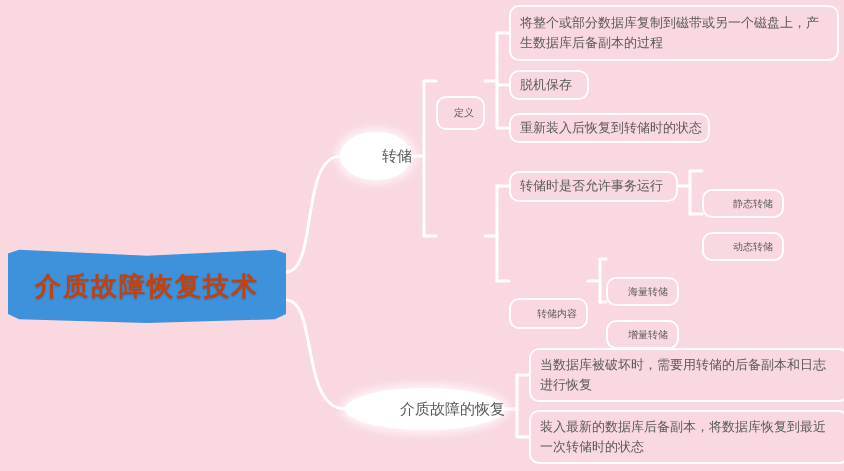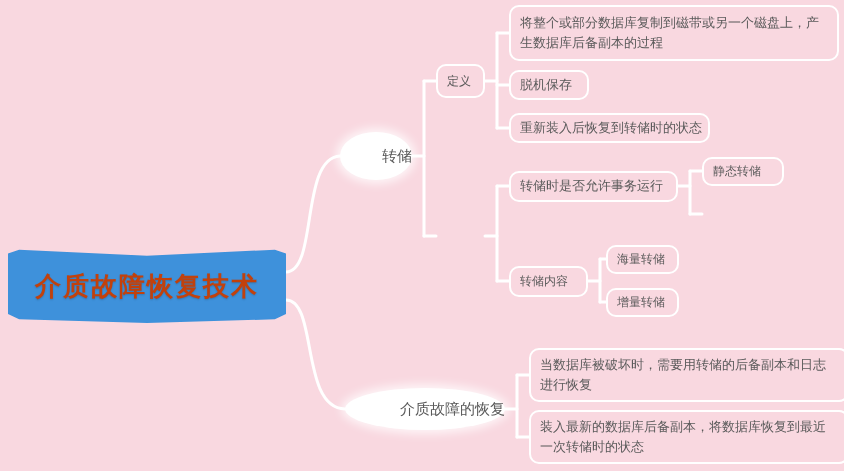--- a/index.html
+++ b/index.html
@@ -88,22 +88,23 @@
     font-size: 13px;
     line-height: 1.55;
     padding: 5px 9px;
     white-space: nowrap;
   }
   .box-node.wrap {
     white-space: normal;
     align-items: center;
   }
   .box-node.small {
-    font-size: 12px;
-    justify-content: flex-start;
+    font-size: 10px;
+    justify-content: flex-end;
+    margin-top: 32px;
   }
 </style>
 </head>
 <body>
 
 <div id="mindmap">
 
   <svg id="connectors" viewBox="0 0 844 471" xmlns="http://www.w3.org/2000/svg">
     <g fill="none" stroke="#ffffff" stroke-width="3" stroke-linecap="round">
 
@@ -169,20 +170,23 @@
     <span>重新装入后恢复到转储时的状态</span>
   </div>
 
 
   <div class="box-node" style="left:509px; top:171px; width:169px; height:31px;">
     <span>转储时是否允许事务运行</span>
   </div>
   <div class="box-node small" style="left:702px; top:157px; width:82px; height:29px;">
     <span>静态转储</span>
   </div>
+  <div class="box-node small" style="left:702px; top:200px; width:82px; height:29px;">
+    <span>动态转储</span>
+  </div>
 
   <div class="box-node small" style="left:509px; top:266px; width:79px; height:31px;">
     <span>转储内容</span>
   </div>
   <div class="box-node small" style="left:606px; top:245px; width:73px; height:29px;">
     <span>海量转储</span>
   </div>
   <div class="box-node small" style="left:606px; top:288px; width:73px; height:29px;">
     <span>增量转储</span>
   </div>

